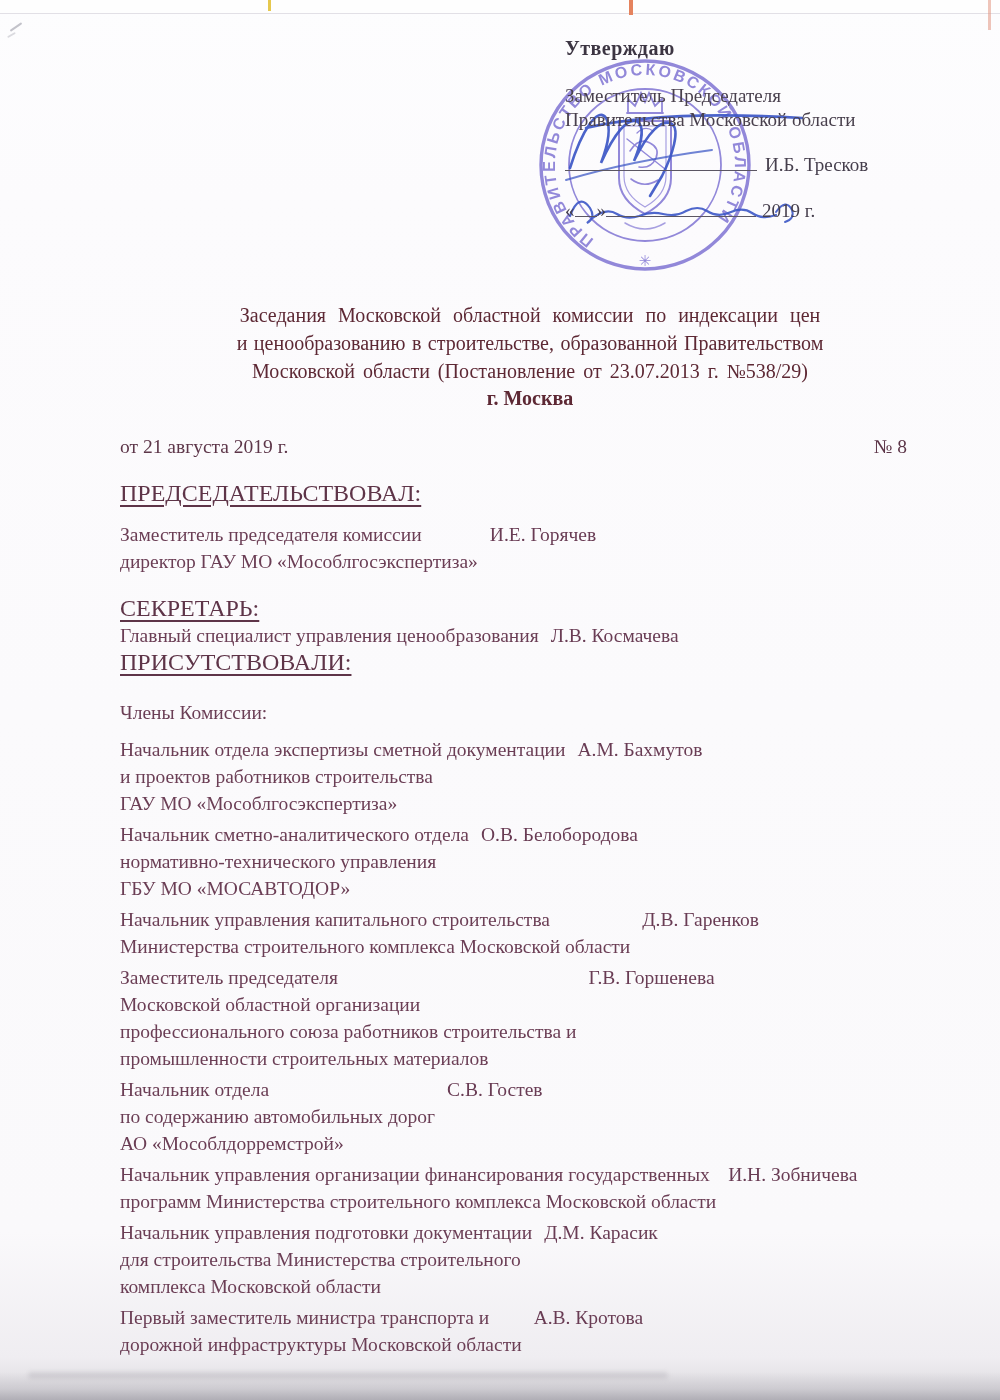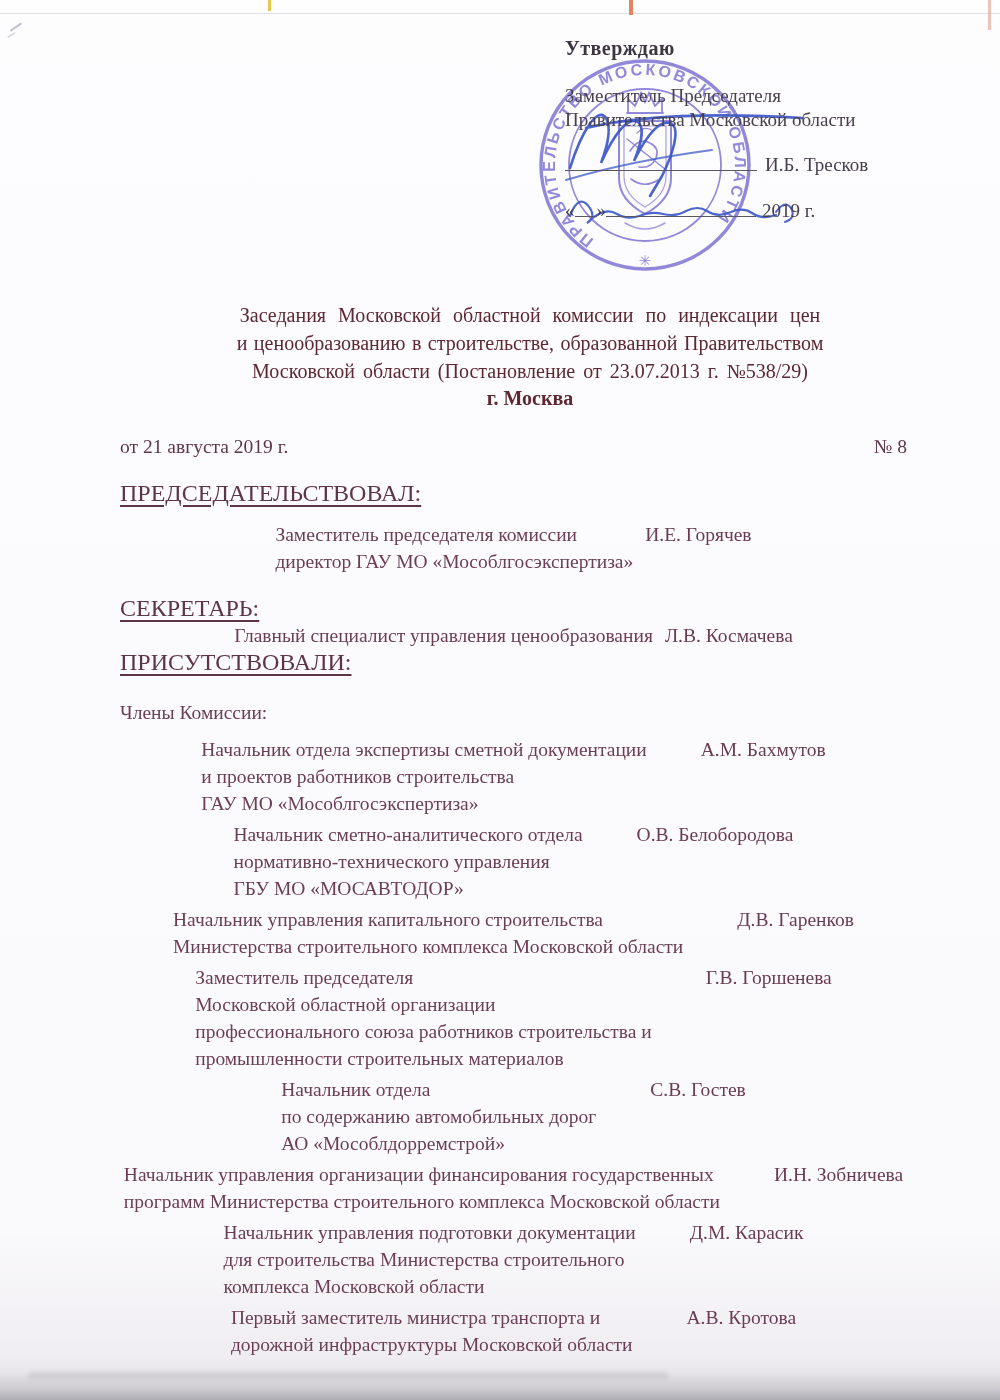--- a/index.html
+++ b/index.html
@@ -52,28 +52,28 @@
   .sp1 { word-spacing:7px; } .sp2 { word-spacing:1.5px; } .sp3 { word-spacing:3px; }
   .doc-city { position:absolute; top:387px; left:60px; width:940px; text-align:center;
     font-size:20px; font-weight:bold; color:#5d2834; }
 
   
   .content { position:absolute; top:433px; left:120px; width:787px;
     font-size:19.5px; line-height:27px; color:#6b3e55; }
   .meta-row { display:flex; justify-content:space-between; color:#5d3649; }
   .h-underline { margin-top:20px; font-size:24px; color:#5e3448;
     text-decoration:underline; text-underline-offset:4px; text-decoration-thickness:1.5px; }
-  .entry { display:flex; justify-content:center; align-items:flex-start; }
+  .entry { display:flex; justify-content:flex-start; align-items:flex-start; }
   .entry .pos { flex:0 1 auto; max-width:665px; }
   .entry .nm { flex:0 0 auto; margin-left:12px; color:#693c54; }
   .chair-entry { margin-top:14px; }
   .sec-entry { margin-top:0px; }
   .present-heading { margin-top:0px; }
   .members-label { margin-top:23px; }
-  .members .entry { margin-top:4px;gap:42px; }
+  .members .entry { margin-top:4px; }
   .members .entry:first-child { margin-top:10px; }
 </style>
 </head>
 <body>
 
 <div class="page">
 
   <div class="scan-edge"></div>
   <div class="tick tick-yellow"></div>
   <div class="tick tick-orange"></div>

